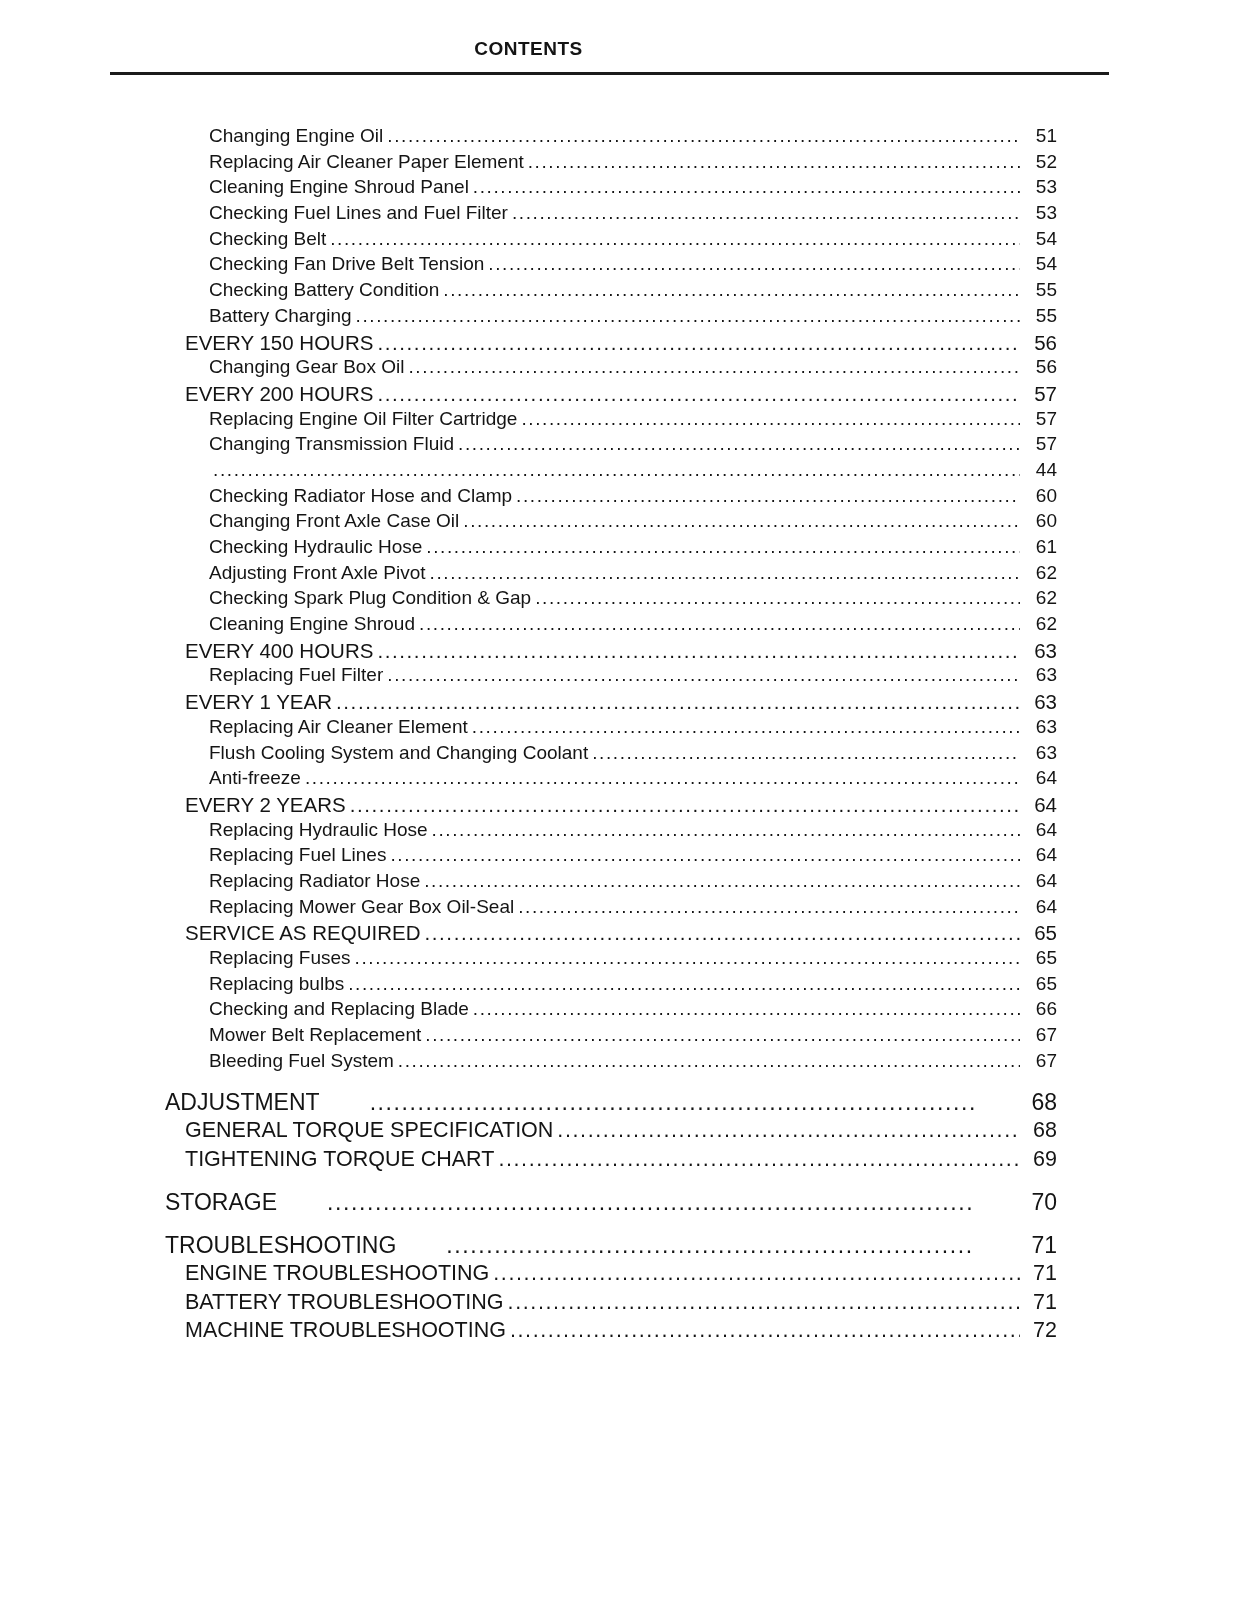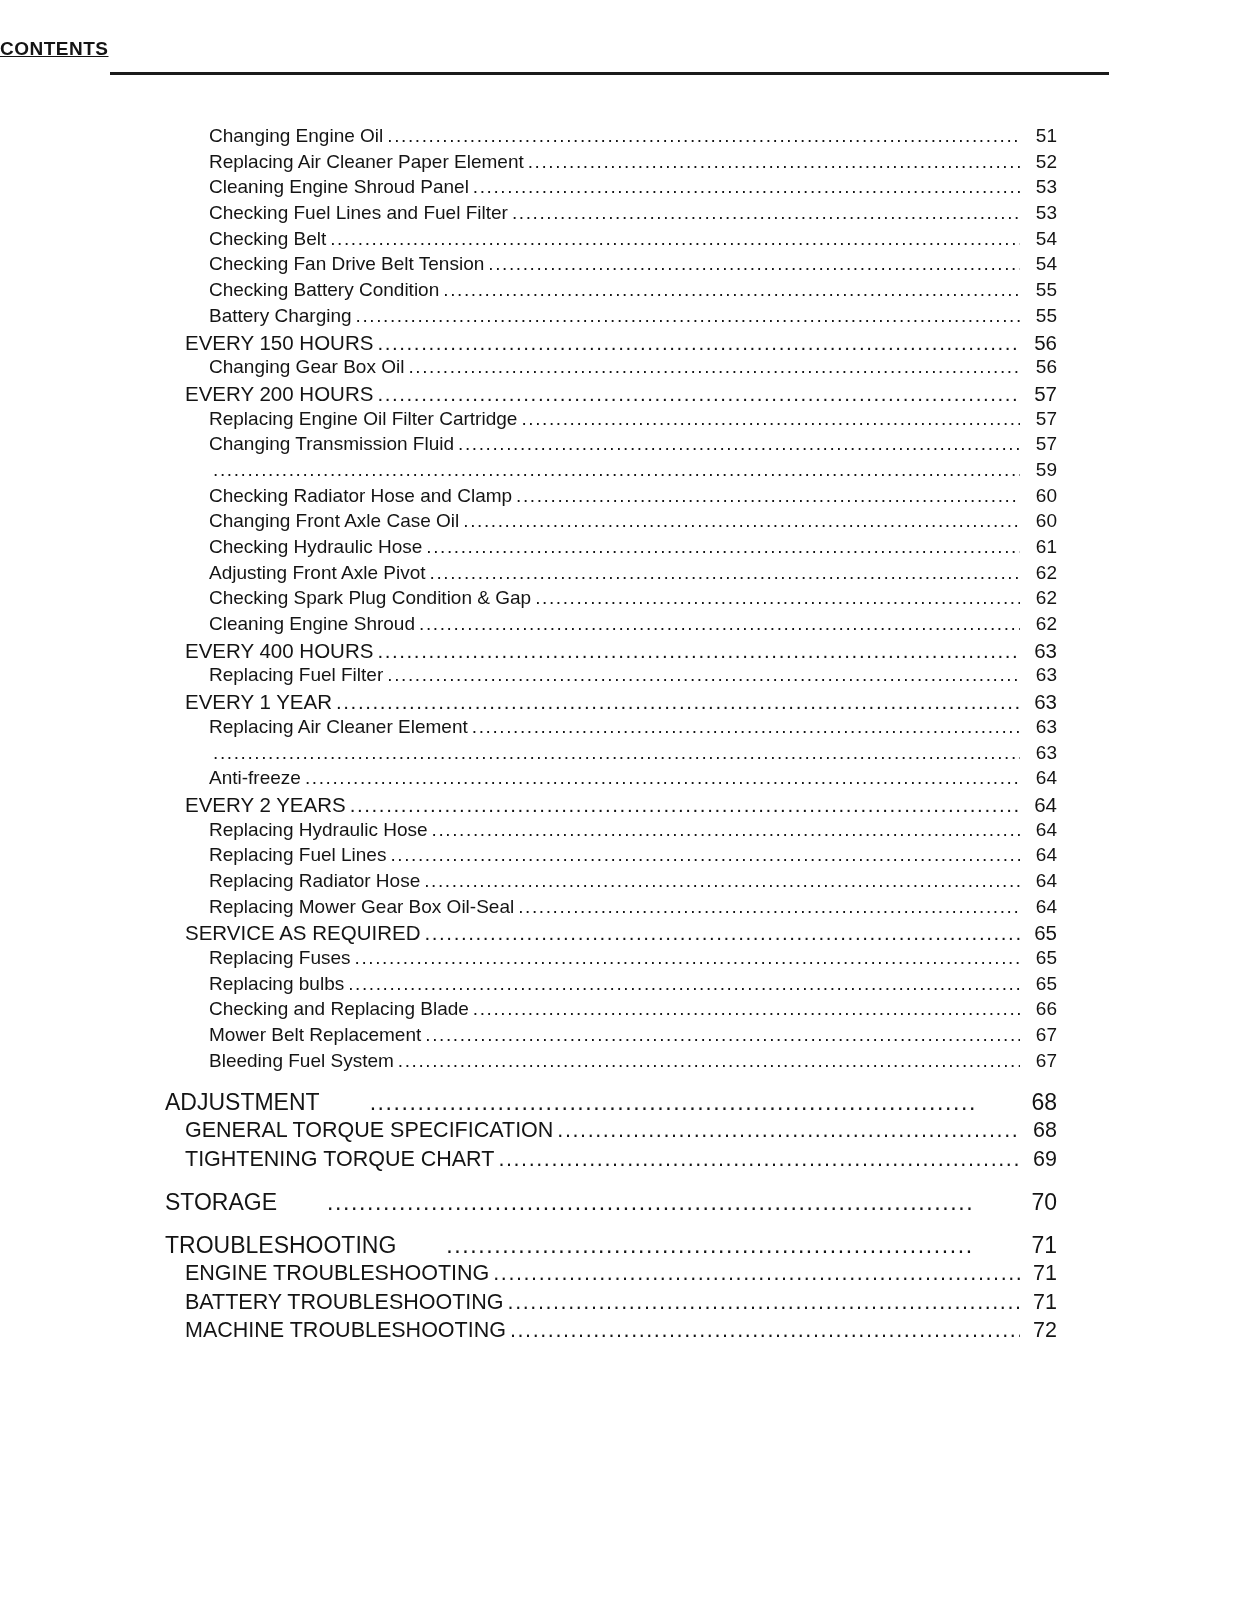--- a/index.html
+++ b/index.html
@@ -15,26 +15,25 @@
     background: #ffffff;
     color: #141414;
     font-family: "Liberation Sans", sans-serif;
     overflow: hidden;
     box-sizing: border-box;
   }
   .header {
     padding-top: 38px;
   }
   .header-title {
-    text-align: left;
+    text-align: center;
     padding-right: 180px;
     font-weight: bold;
     font-size: 19px;
     letter-spacing: 0.5px;
-    text-decoration: underline;
   }
   .header-rule {
     margin: 12px 128px 0 110px;
     height: 3px;
     background: #1b1b1b;
   }
   .toc {
     margin: 50px 180px 0 165px;
   }
   .toc-row {
@@ -139,21 +138,21 @@
       <span class="toc-leader"></span>
       <span class="toc-page">57</span>
     </div>
       <div class="toc-row level-3">
       <span class="toc-label">Changing Transmission Fluid</span>
       <span class="toc-leader"></span>
       <span class="toc-page">57</span>
     </div>
       <div class="toc-row level-3">
       <span class="toc-leader"></span>
-      <span class="toc-page">59</span>
+      <span class="toc-page">44</span>
     </div>
       <div class="toc-row level-3">
       <span class="toc-label">Checking Radiator Hose and Clamp</span>
       <span class="toc-leader"></span>
       <span class="toc-page">60</span>
     </div>
       <div class="toc-row level-3">
       <span class="toc-label">Changing Front Axle Case Oil</span>
       <span class="toc-leader"></span>
       <span class="toc-page">60</span>
@@ -192,20 +191,21 @@
       <span class="toc-label">EVERY 1 YEAR</span>
       <span class="toc-leader"></span>
       <span class="toc-page">63</span>
     </div>
       <div class="toc-row level-3">
       <span class="toc-label">Replacing Air Cleaner Element</span>
       <span class="toc-leader"></span>
       <span class="toc-page">63</span>
     </div>
       <div class="toc-row level-3">
+      <span class="toc-label">Flush Cooling System and Changing Coolant</span>
       <span class="toc-leader"></span>
       <span class="toc-page">63</span>
     </div>
       <div class="toc-row level-3">
       <span class="toc-label">Anti-freeze</span>
       <span class="toc-leader"></span>
       <span class="toc-page">64</span>
     </div>
       <div class="toc-row level-2">
       <span class="toc-label">EVERY 2 YEARS</span>

